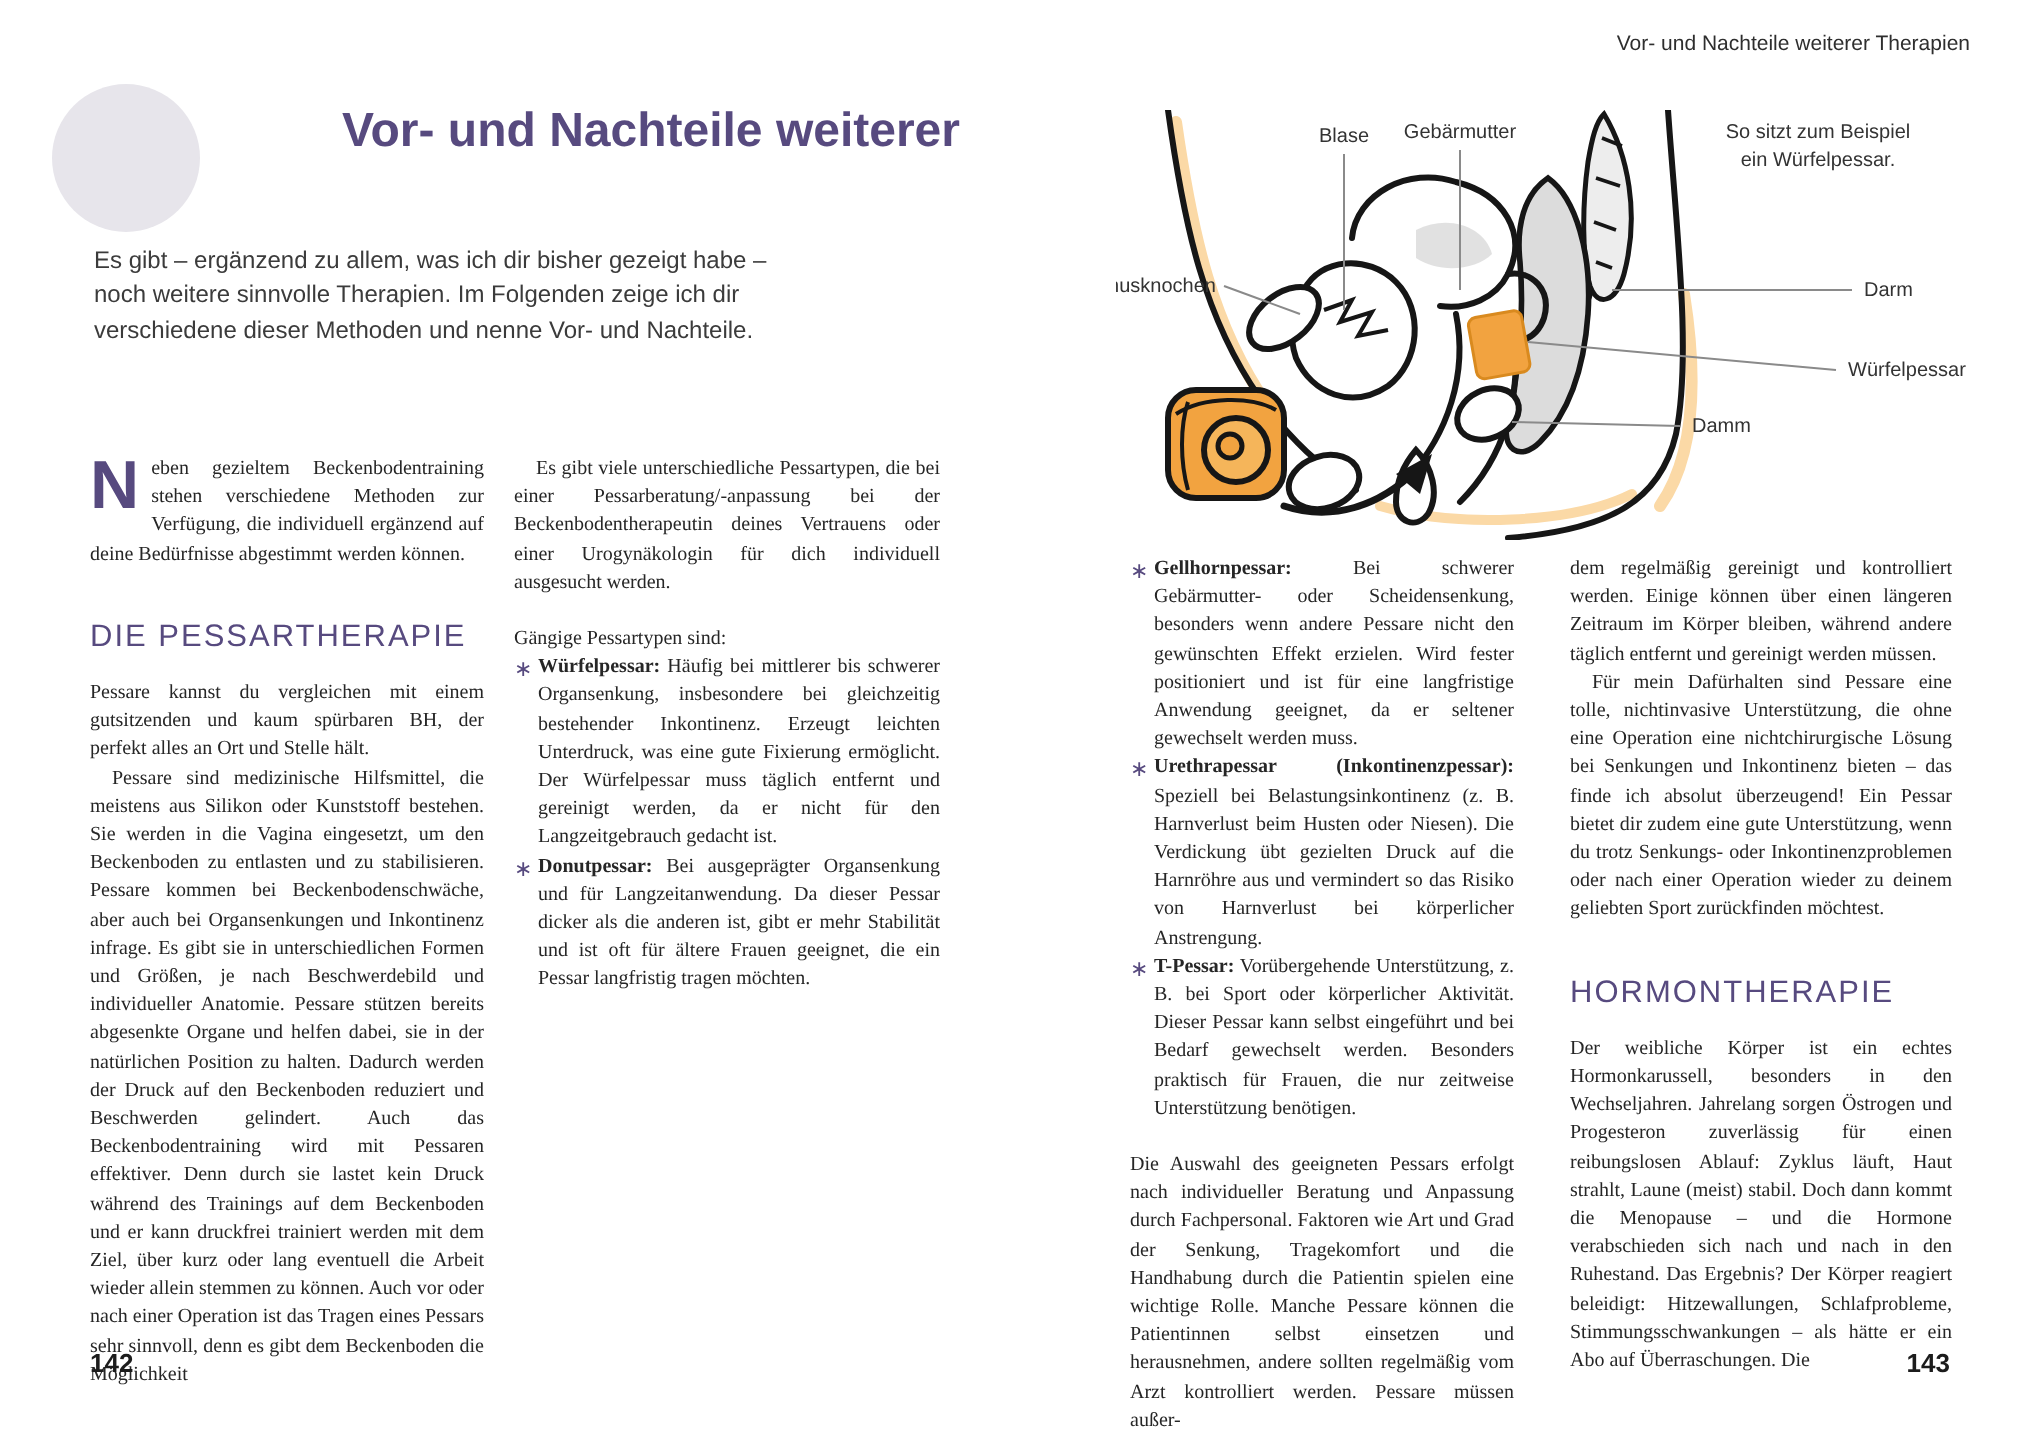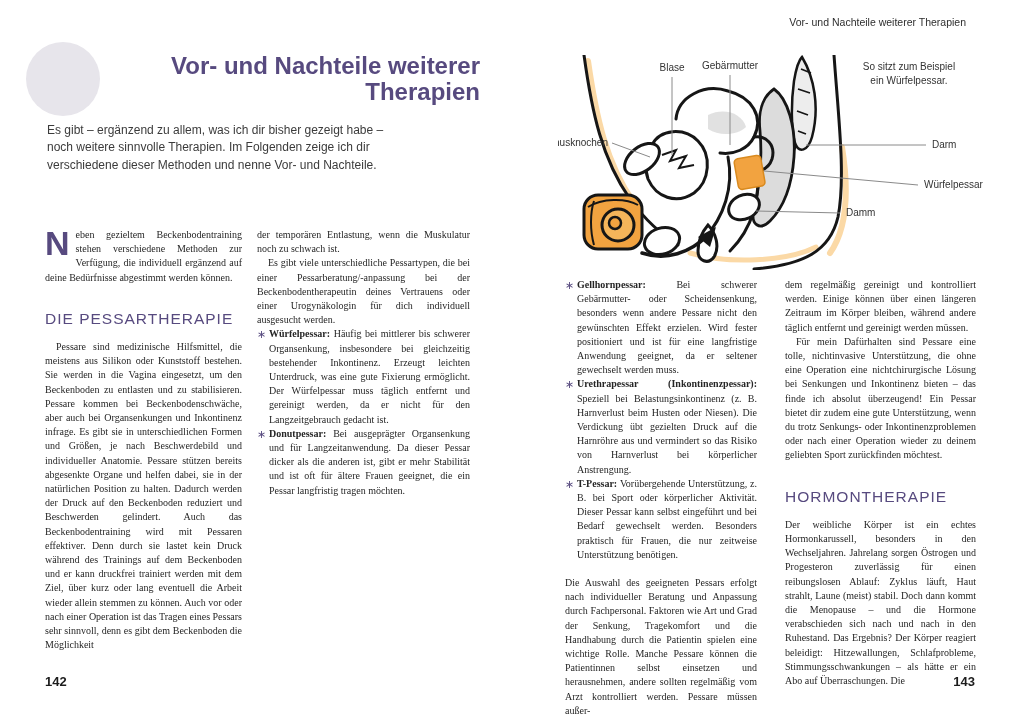--- a/index.html
+++ b/index.html
@@ -36,49 +36,49 @@
   ul.pessar-list{list-style:none;margin:0;padding:0;}
   ul.pessar-list li{position:relative;padding-left:12px;margin:0;}
   ul.pessar-list li::before{content:"\2217";position:absolute;left:0;top:1px;
     color:#574a7f;font-family:"DejaVu Sans",sans-serif;font-size:11px;}
   .term{font-weight:bold;}
   
   .page-number{font-family:"Liberation Sans",sans-serif;font-weight:bold;
     font-size:13px;color:#1c1c1c;}
   .pn-left{left:45px;top:674px;}
   .pn-right{right:45px;top:674px;}
-  .running-header{right:54px;top:16px;font-family:"Liberation Sans",sans-serif;
+  .running-header{right:35px;top:16px;font-family:"Liberation Sans",sans-serif;
     font-size:10.5px;color:#2e2e2e;}
   
   .figure{left:558px;top:55px;width:440px;height:215px;}
   .figure-caption{left:844px;top:60px;width:130px;font-family:"Liberation Sans",sans-serif;
     font-size:10px;line-height:1.35;color:#333;text-align:center;}
   svg text{font-family:"Liberation Sans",sans-serif;font-size:10px;fill:#333;}
 </style>
 </head>
 <body>
 
 <div class="abs title-circle"></div>
 
 <div class="abs chapter-title">
   <div>Vor- und Nachteile weiterer</div>
-  <div>Therapien</div>
 </div>
 
 <div class="abs intro">Es gibt – ergänzend zu allem, was ich dir bisher gezeigt habe – noch weitere sinnvolle Therapien. Im Folgenden zeige ich dir verschiedene dieser Methoden und nenne Vor- und Nachteile.</div>
 
 <div class="abs col l-col1">
   <p><span class="dropcap">N</span><span>eben gezieltem Beckenbodentraining stehen verschiedene Methoden zur Verfügung, die individuell ergänzend auf deine Bedürfnisse abgestimmt werden können.</span></p>
   <div class="section-heading first">DIE PESSARTHERAPIE</div>
+  <p>Pessare kannst du vergleichen mit einem gutsitzenden und kaum spürbaren BH, der perfekt alles an Ort und Stelle hält.</p>
   <p class="indent">Pessare sind medizinische Hilfsmittel, die meistens aus Silikon oder Kunststoff bestehen. Sie werden in die Vagina eingesetzt, um den Beckenboden zu entlasten und zu stabilisieren. Pessare kommen bei Beckenbodenschwäche, aber auch bei Organsenkungen und Inkontinenz infrage. Es gibt sie in unterschiedlichen Formen und Größen, je nach Beschwerdebild und individueller Anatomie. Pessare stützen bereits abgesenkte Organe und helfen dabei, sie in der natürlichen Position zu halten. Dadurch werden der Druck auf den Beckenboden reduziert und Beschwerden gelindert. Auch das Beckenbodentraining wird mit Pessaren effektiver. Denn durch sie lastet kein Druck während des Trainings auf dem Beckenboden und er kann druckfrei trainiert werden mit dem Ziel, über kurz oder lang eventuell die Arbeit wieder allein stemmen zu können. Auch vor oder nach einer Operation ist das Tragen eines Pessars sehr sinnvoll, denn es gibt dem Beckenboden die Möglichkeit</p>
 </div>
 
 <div class="abs col l-col2">
-  <p>der temporären Entlastung, wenn die Muskulatur noch zu schwach ist.</p>
   <p class="indent">Es gibt viele unterschiedliche Pessartypen, die bei einer Pessarberatung/-anpassung bei der Beckenbodentherapeutin deines Vertrauens oder einer Urogynäkologin für dich individuell ausgesucht werden.</p>
+  <p class="gap-s">Gängige Pessartypen sind:</p>
   <ul class="pessar-list">
     <li><span class="term">Würfelpessar:</span> <span>Häufig bei mittlerer bis schwerer Organsenkung, insbesondere bei gleichzeitig bestehender Inkontinenz. Erzeugt leichten Unterdruck, was eine gute Fixierung ermöglicht. Der Würfelpessar muss täglich entfernt und gereinigt werden, da er nicht für den Langzeitgebrauch gedacht ist.</span></li>
     <li><span class="term">Donutpessar:</span> <span>Bei ausgeprägter Organsenkung und für Langzeitanwendung. Da dieser Pessar dicker als die anderen ist, gibt er mehr Stabilität und ist oft für ältere Frauen geeignet, die ein Pessar langfristig tragen möchten.</span></li>
   </ul>
 </div>
 
 <div class="abs page-number pn-left">142</div>
 
 <div class="abs running-header">Vor- und Nachteile weiterer Therapien</div>
 

